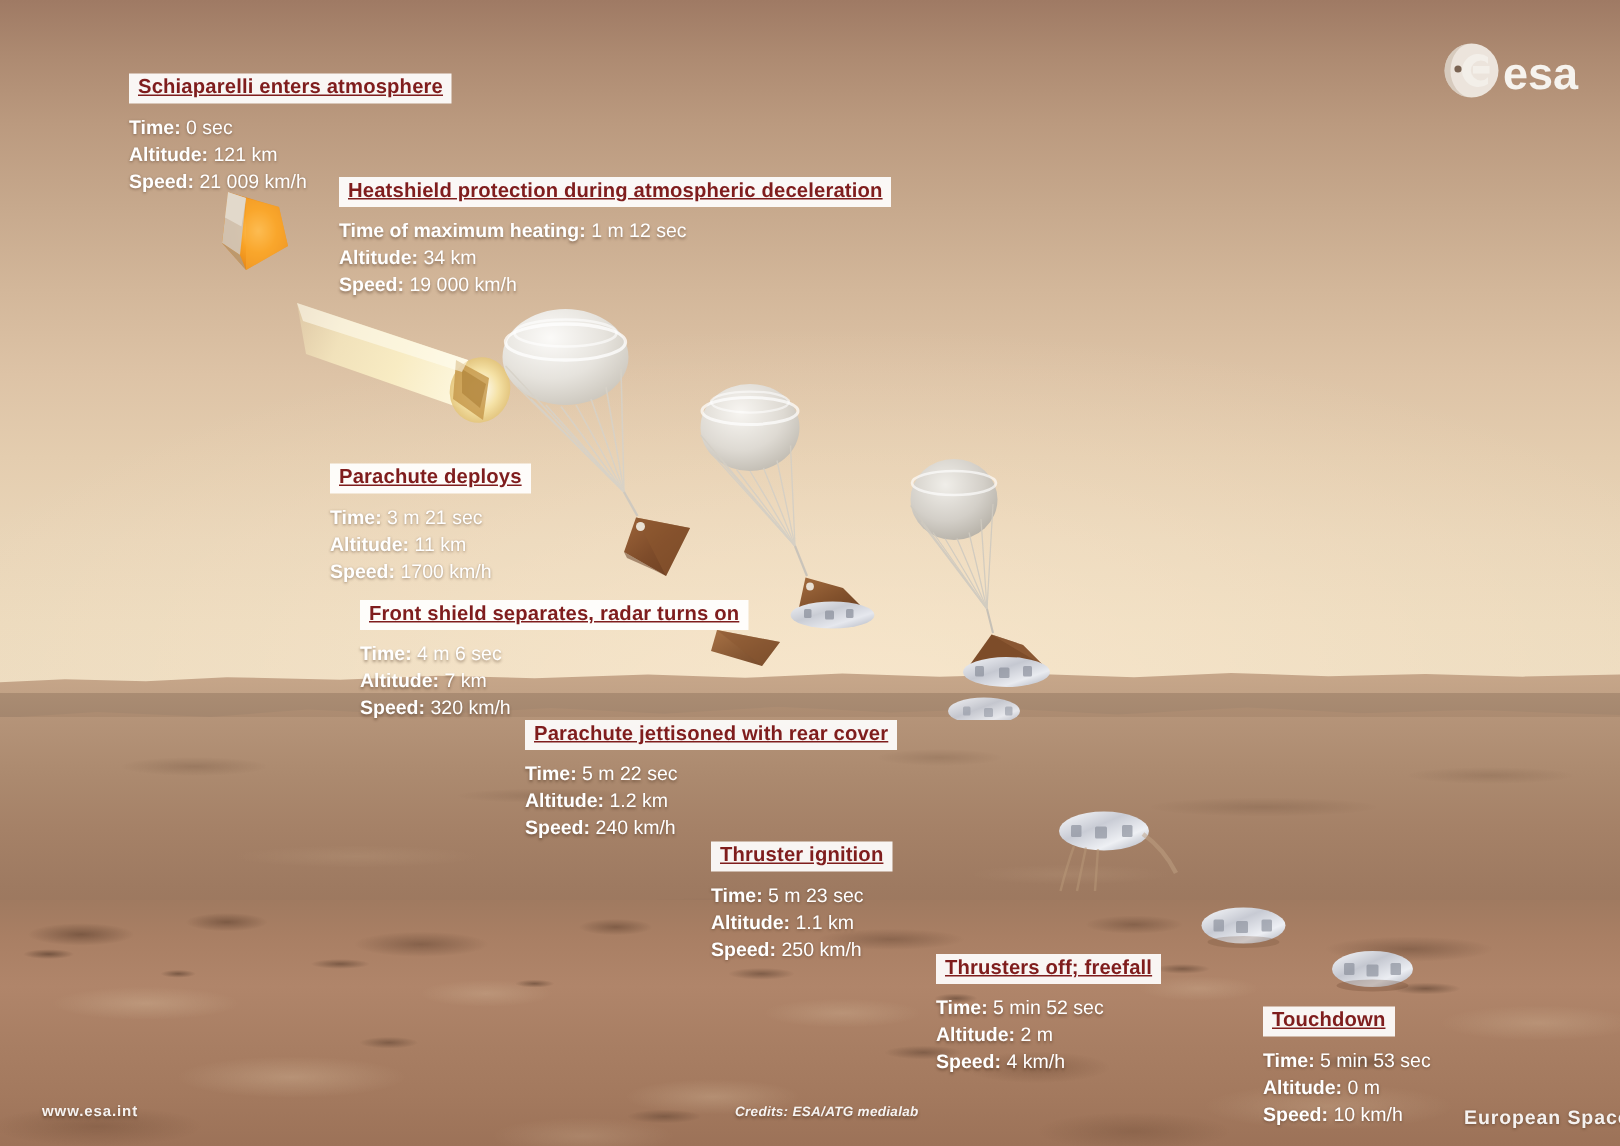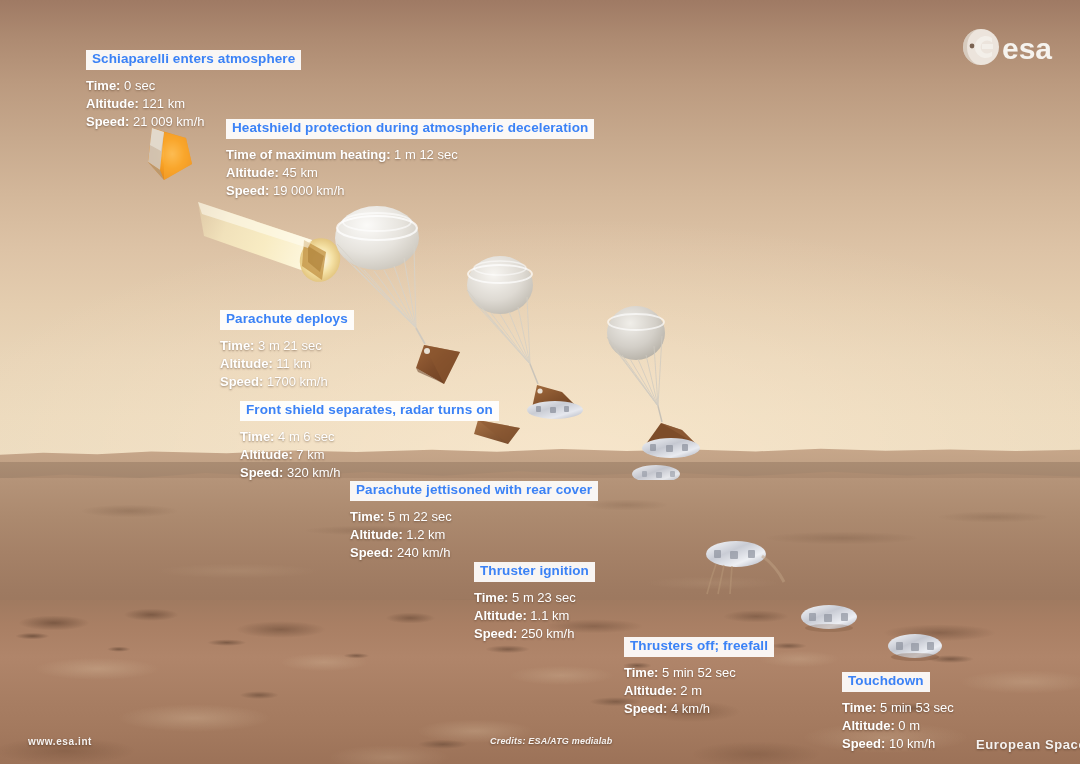--- a/index.html
+++ b/index.html
@@ -131,27 +131,28 @@
       radial-gradient(ellipse 40px 7px at 57% 62%, rgba(50,31,20,0.65),rgba(0,0,0,0) 65%),
       radial-gradient(ellipse 46px 8px at 84% 66%, rgba(50,31,20,0.7), rgba(0,0,0,0) 65%),
       radial-gradient(ellipse 38px 7px at 41% 88%, rgba(50,31,20,0.6), rgba(0,0,0,0) 65%);
   }
 
   
   .callout { position: absolute; }
   .callout .title {
     display: inline-block;
     background: rgba(255,255,255,0.92);
-    color: #3b82f6;
+    color: #7f1d1d;
     font-weight: bold;
     font-size: 13.5px;
     letter-spacing: 0.1px;
     padding: 2px 6px 3px 6px;
     white-space: nowrap;
     line-height: 1.08;
+    text-decoration: underline;
   }
   .callout .rows { margin-top: 7px; }
   .callout .row {
     color: #ffffff;
     font-size: 13px;
     line-height: 1.42;
     white-space: nowrap;
     text-shadow: 0 1px 2px rgba(60,35,20,0.45);
   }
   .callout .row .k { font-weight: bold; }
@@ -443,21 +444,21 @@
       <div class="row"><span class="k">Time:</span> <span class="v">0 sec</span></div>
       <div class="row"><span class="k">Altitude:</span> <span class="v">121 km</span></div>
       <div class="row"><span class="k">Speed:</span> <span class="v">21 009 km/h</span></div>
     </div>
   </div>
 
   <div class="callout" style="left:226px; top:118px;">
     <div class="title">Heatshield protection during atmospheric deceleration</div>
     <div class="rows">
       <div class="row"><span class="k">Time of maximum heating:</span> <span class="v">1 m 12 sec</span></div>
-      <div class="row"><span class="k">Altitude:</span> <span class="v">45 km</span></div>
+      <div class="row"><span class="k">Altitude:</span> <span class="v">34 km</span></div>
       <div class="row"><span class="k">Speed:</span> <span class="v">19 000 km/h</span></div>
     </div>
   </div>
 
   <div class="callout" style="left:220px; top:309px;">
     <div class="title">Parachute deploys</div>
     <div class="rows">
       <div class="row"><span class="k">Time:</span> <span class="v">3 m 21 sec</span></div>
       <div class="row"><span class="k">Altitude:</span> <span class="v">11 km</span></div>
       <div class="row"><span class="k">Speed:</span> <span class="v">1700 km/h</span></div>

